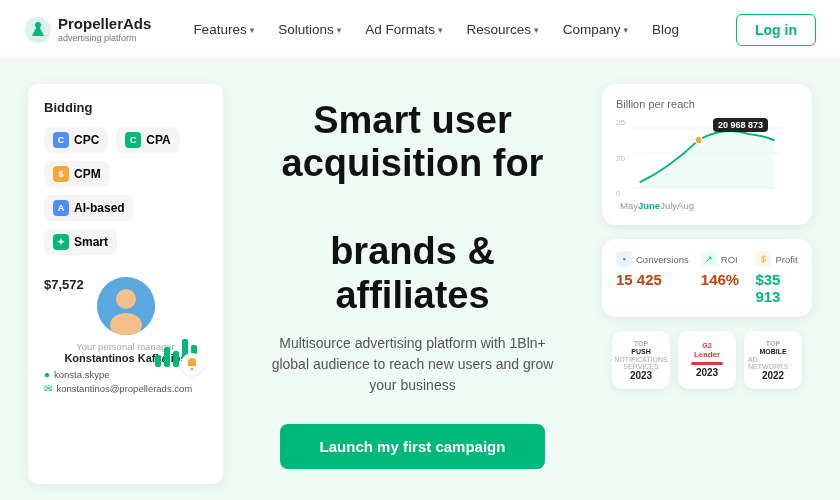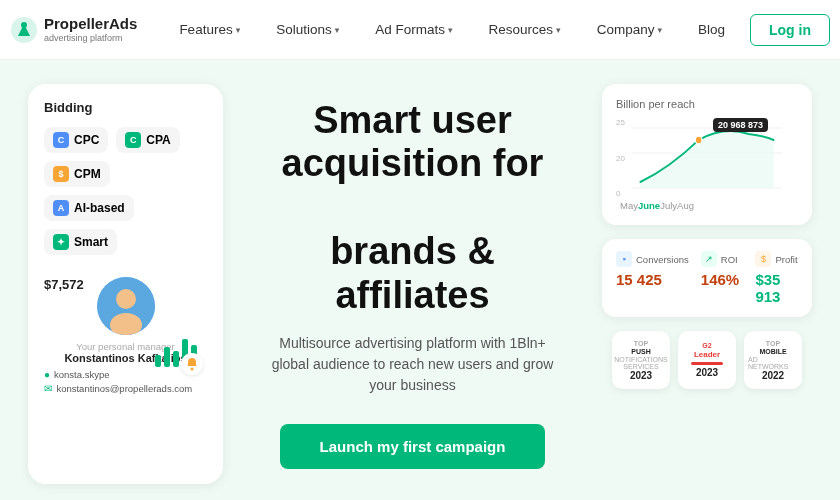--- a/index.html
+++ b/index.html
@@ -10,41 +10,41 @@
       height: 500px;
       overflow: hidden;
     }
 
     
     nav {
       background: #fff;
       height: 60px;
       display: flex;
       align-items: center;
-      padding: 0 10px;
+      padding: 0 24px;
       gap: 0;
       border-bottom: 1px solid #eee;
     }
     .logo-area {
       display: flex;
       align-items: center;
       margin-right: 32px;
       gap: 6px;
     }
     .logo-icon {
       width: 28px;
       height: 28px;
     }
     .logo-text { display: flex; flex-direction: column; }
     .logo-name { font-size: 15px; font-weight: 700; color: #222; line-height: 1.1; }
     .logo-sub { font-size: 9px; color: #777; }
     .nav-links {
       display: flex;
       align-items: center;
-      gap: 16px;
+      gap: 4px;
       flex: 1;
     }
     .nav-item {
       display: flex;
       align-items: center;
       gap: 3px;
       padding: 6px 10px;
       font-size: 13.5px;
       color: #333;
       cursor: pointer;
@@ -79,21 +79,21 @@
       display: flex;
       height: 440px;
       padding: 24px 28px 16px 28px;
       gap: 20px;
       position: relative;
     }
 
     
     .left-card {
       background: #fff;
-      border-radius: 18px;
+      border-radius: 10px;
       padding: 16px;
       width: 195px;
       min-width: 195px;
       box-shadow: 0 2px 12px rgba(0,0,0,0.07);
       flex-shrink: 0;
       position: relative;
     }
     .card-title { font-size: 13px; font-weight: 700; color: #222; margin-bottom: 12px; }
     .bidding-row {
       display: flex;

